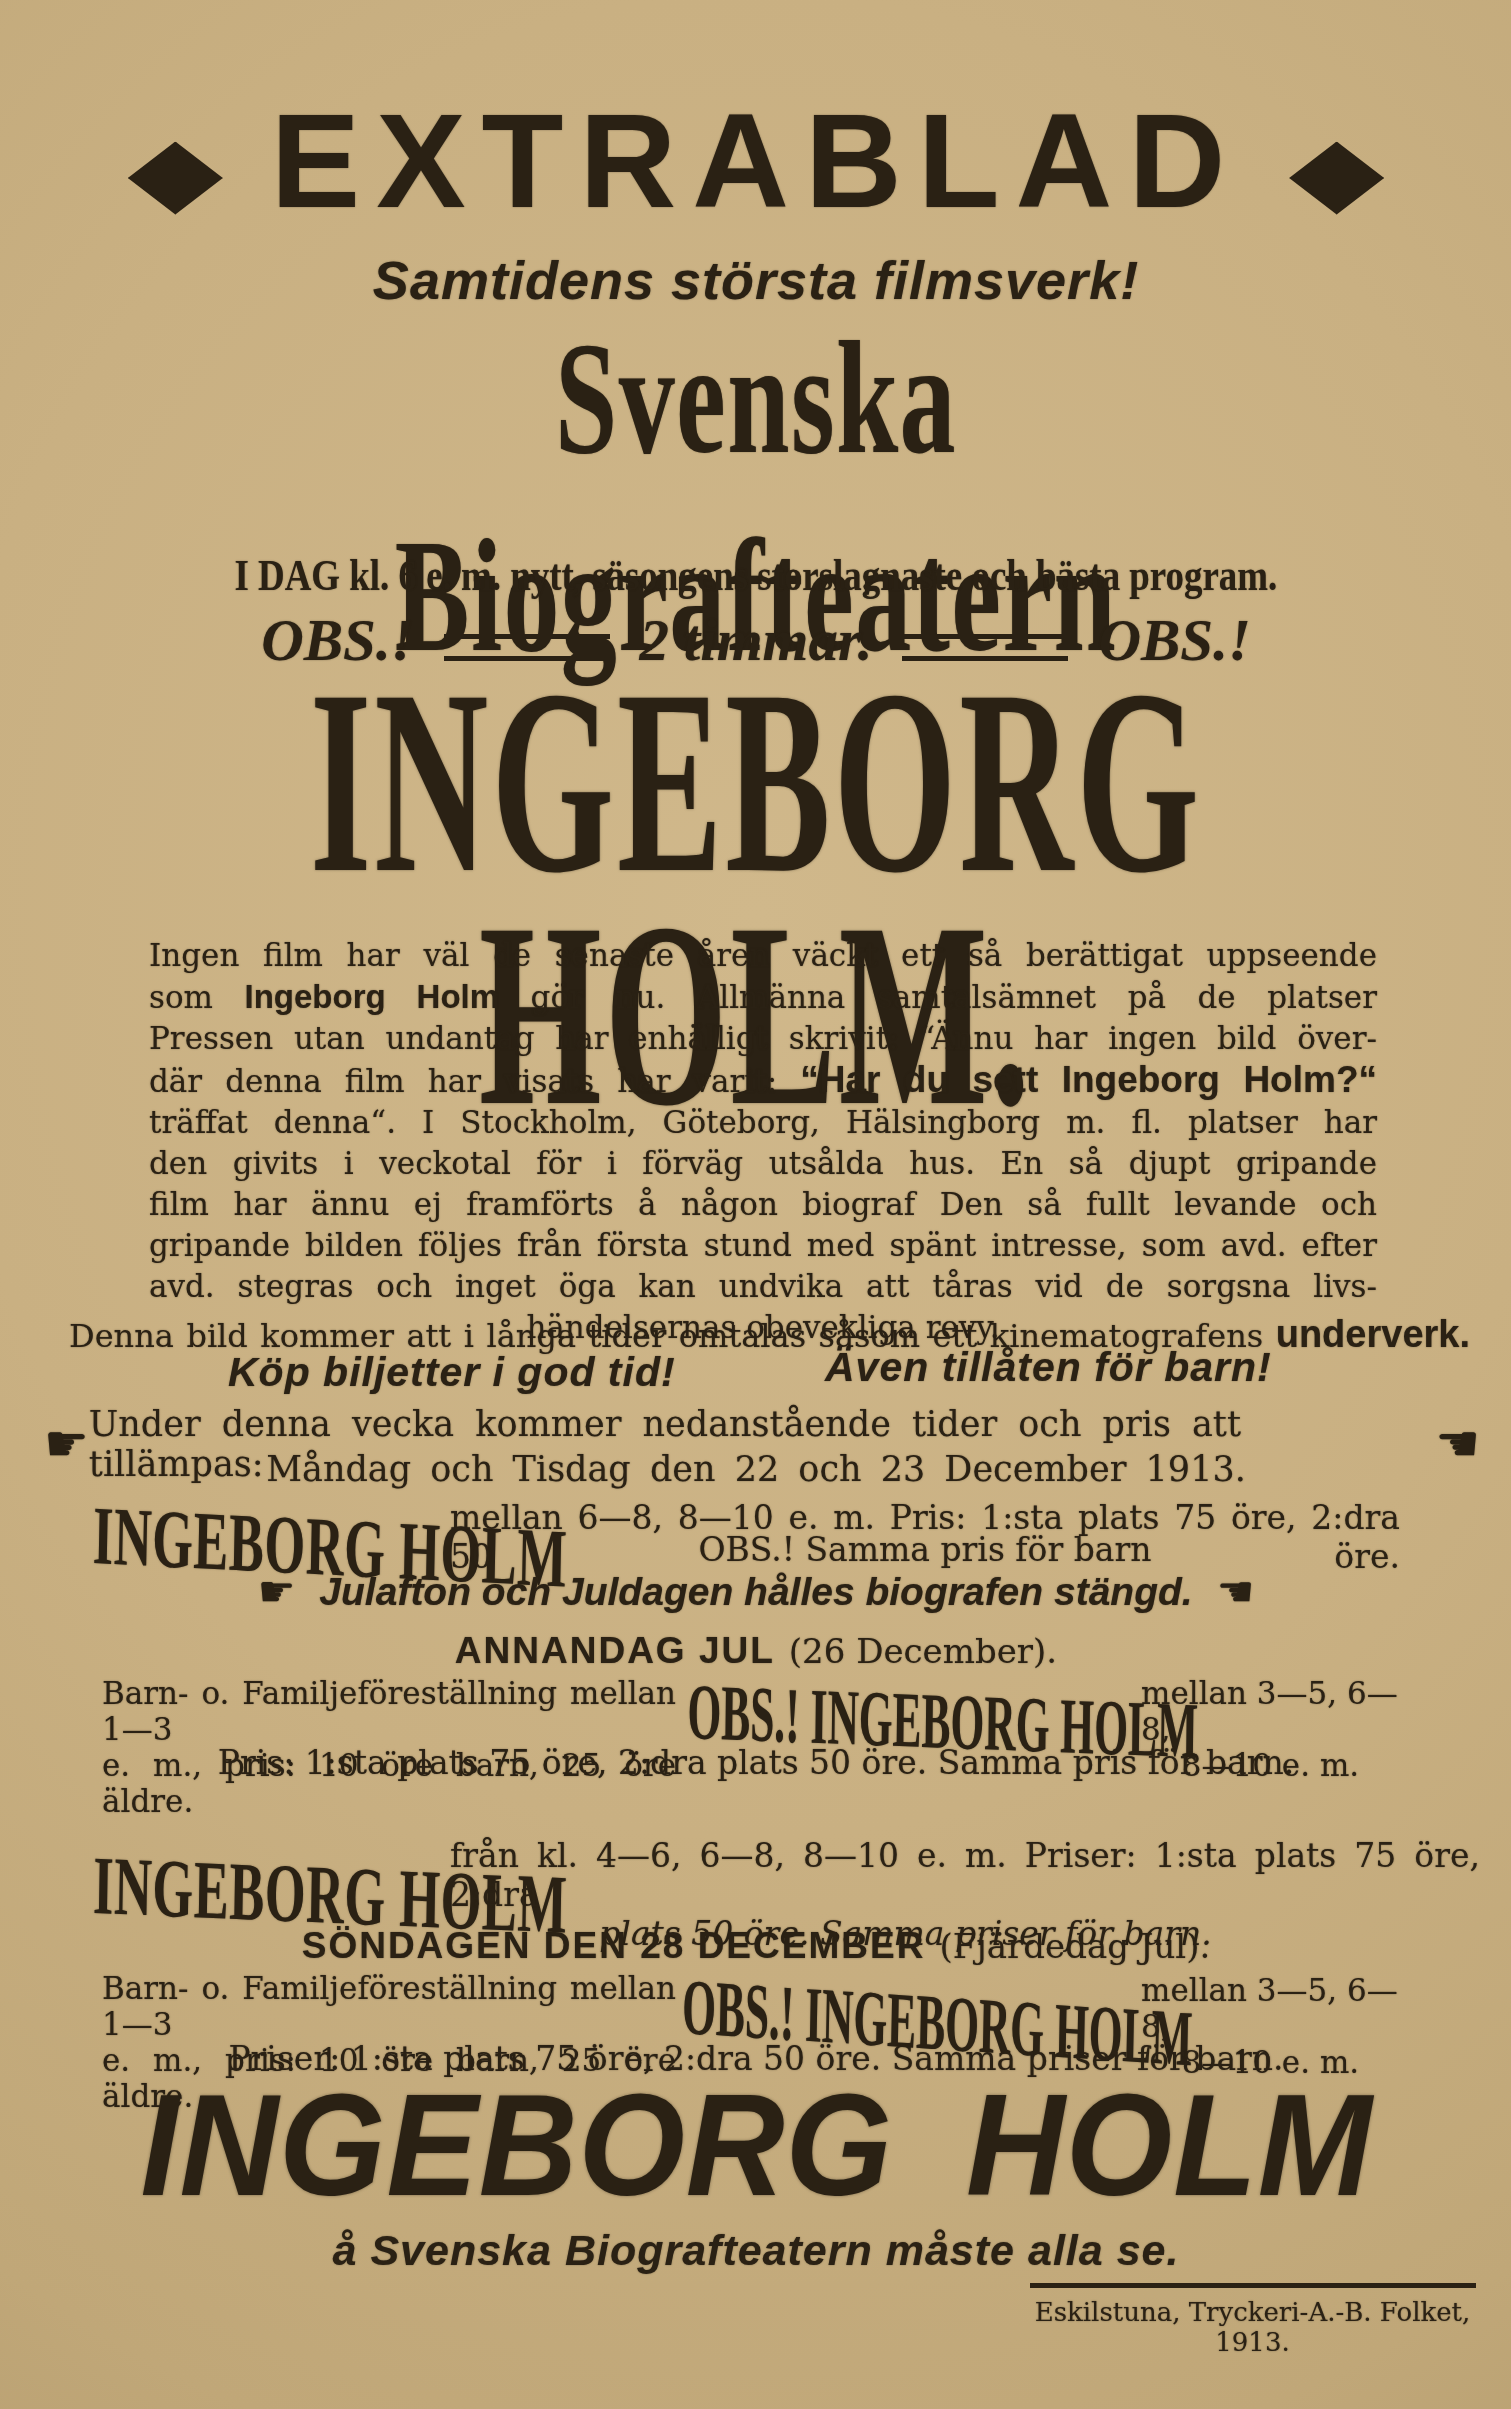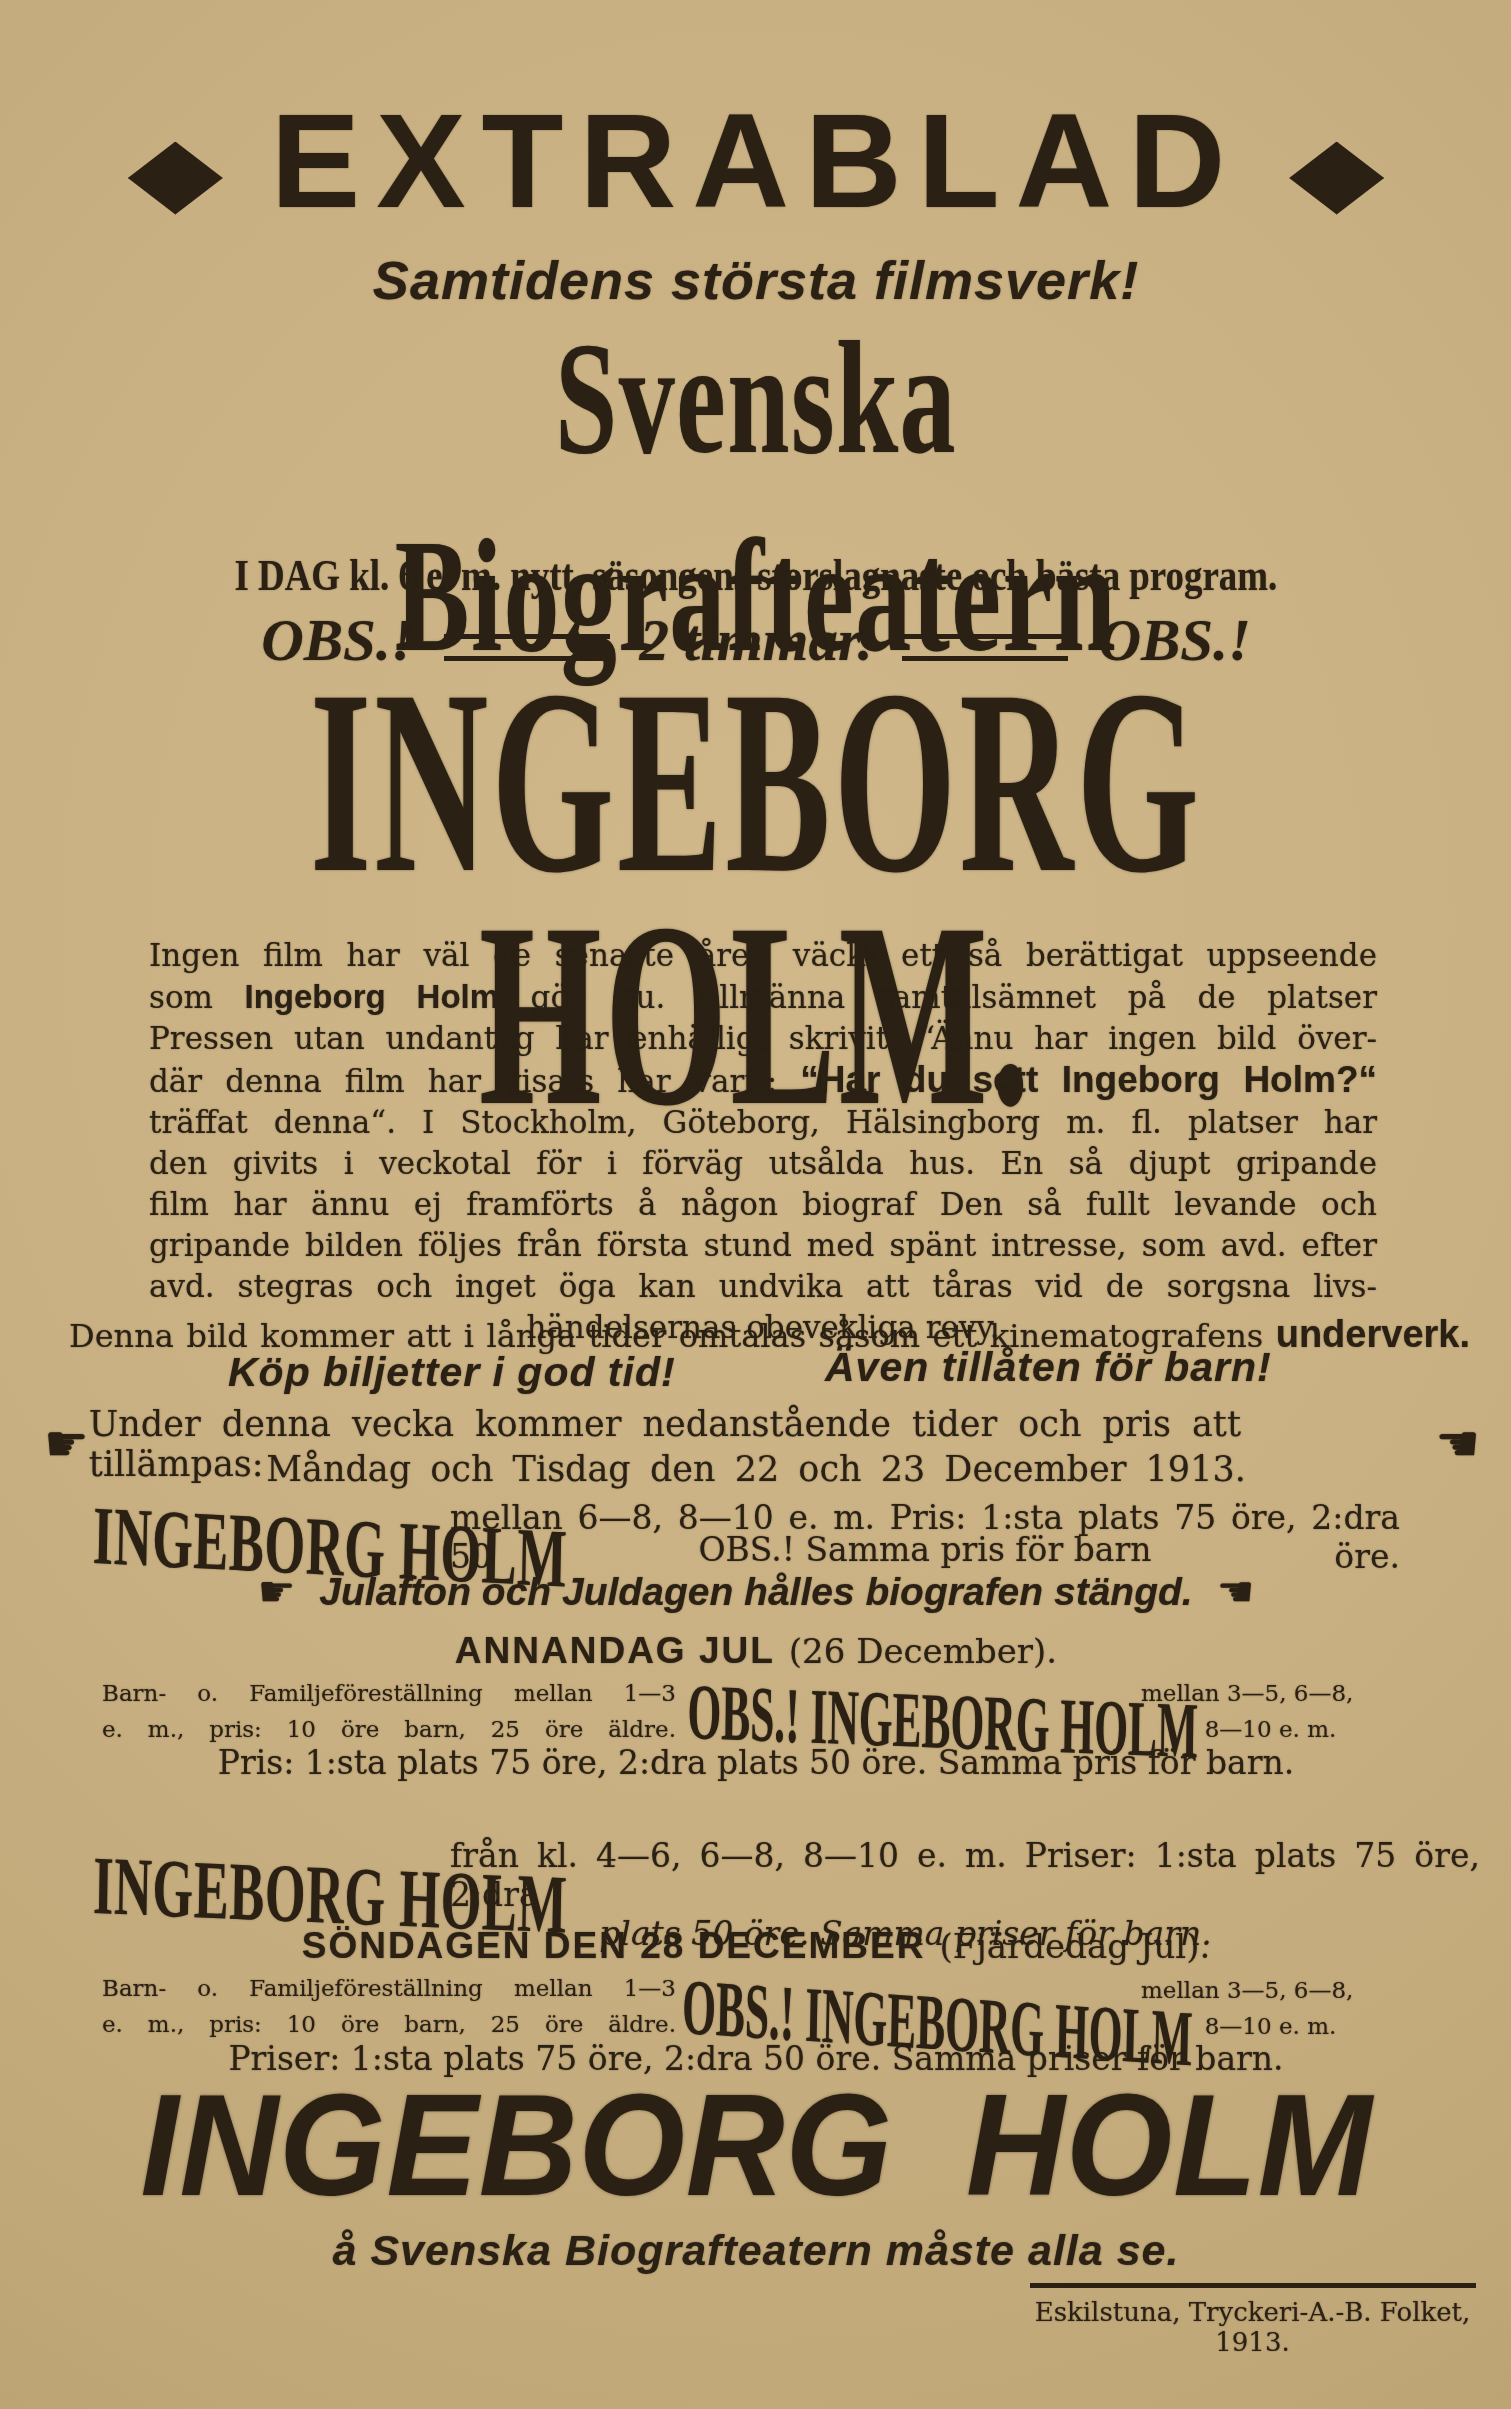--- a/index.html
+++ b/index.html
@@ -67,21 +67,21 @@
   .ctr{text-align:center;}
 
   .closed-row{top:1570px;left:0;width:100%;display:flex;justify-content:center;align-items:center;gap:24px;}
   .closed-text{font-family:"Liberation Sans",sans-serif;font-weight:bold;font-style:italic;font-size:39px;}
   .hand-sm{font-family:"DejaVu Sans",sans-serif;font-size:42px;line-height:42px;}
 
   .day-header{font-size:34px;}
   .day-header .dh-b{font-family:"Liberation Sans",sans-serif;font-weight:bold;font-size:37px;letter-spacing:2px;}
   .day-header .dh-r{margin-left:14px;}
 
-  .lblock{font-size:23px;line-height:36px;}
+  .lblock{font-size:31px;line-height:36px;}
 
   .footer-title{top:2074px;height:149px;line-height:144px;}
   .footer-title span{display:inline-block;font-family:"Liberation Sans",sans-serif;font-weight:bold;font-style:italic;font-size:144px;letter-spacing:1px;word-spacing:36px;transform:scaleX(0.95);transform-origin:center;text-shadow:0 0 3px rgba(42,33,20,.5);}
   .tagline{top:2226px;font-family:"Liberation Sans",sans-serif;font-weight:bold;font-style:italic;font-size:43px;letter-spacing:1px;}
   .imprint-rule{top:2283px;left:1030px;width:446px;height:5px;background:#2a2114;}
   .imprint{top:2297px;left:1025px;width:455px;text-align:center;font-size:26px;}
 </style>
 </head>
 <body>
 

